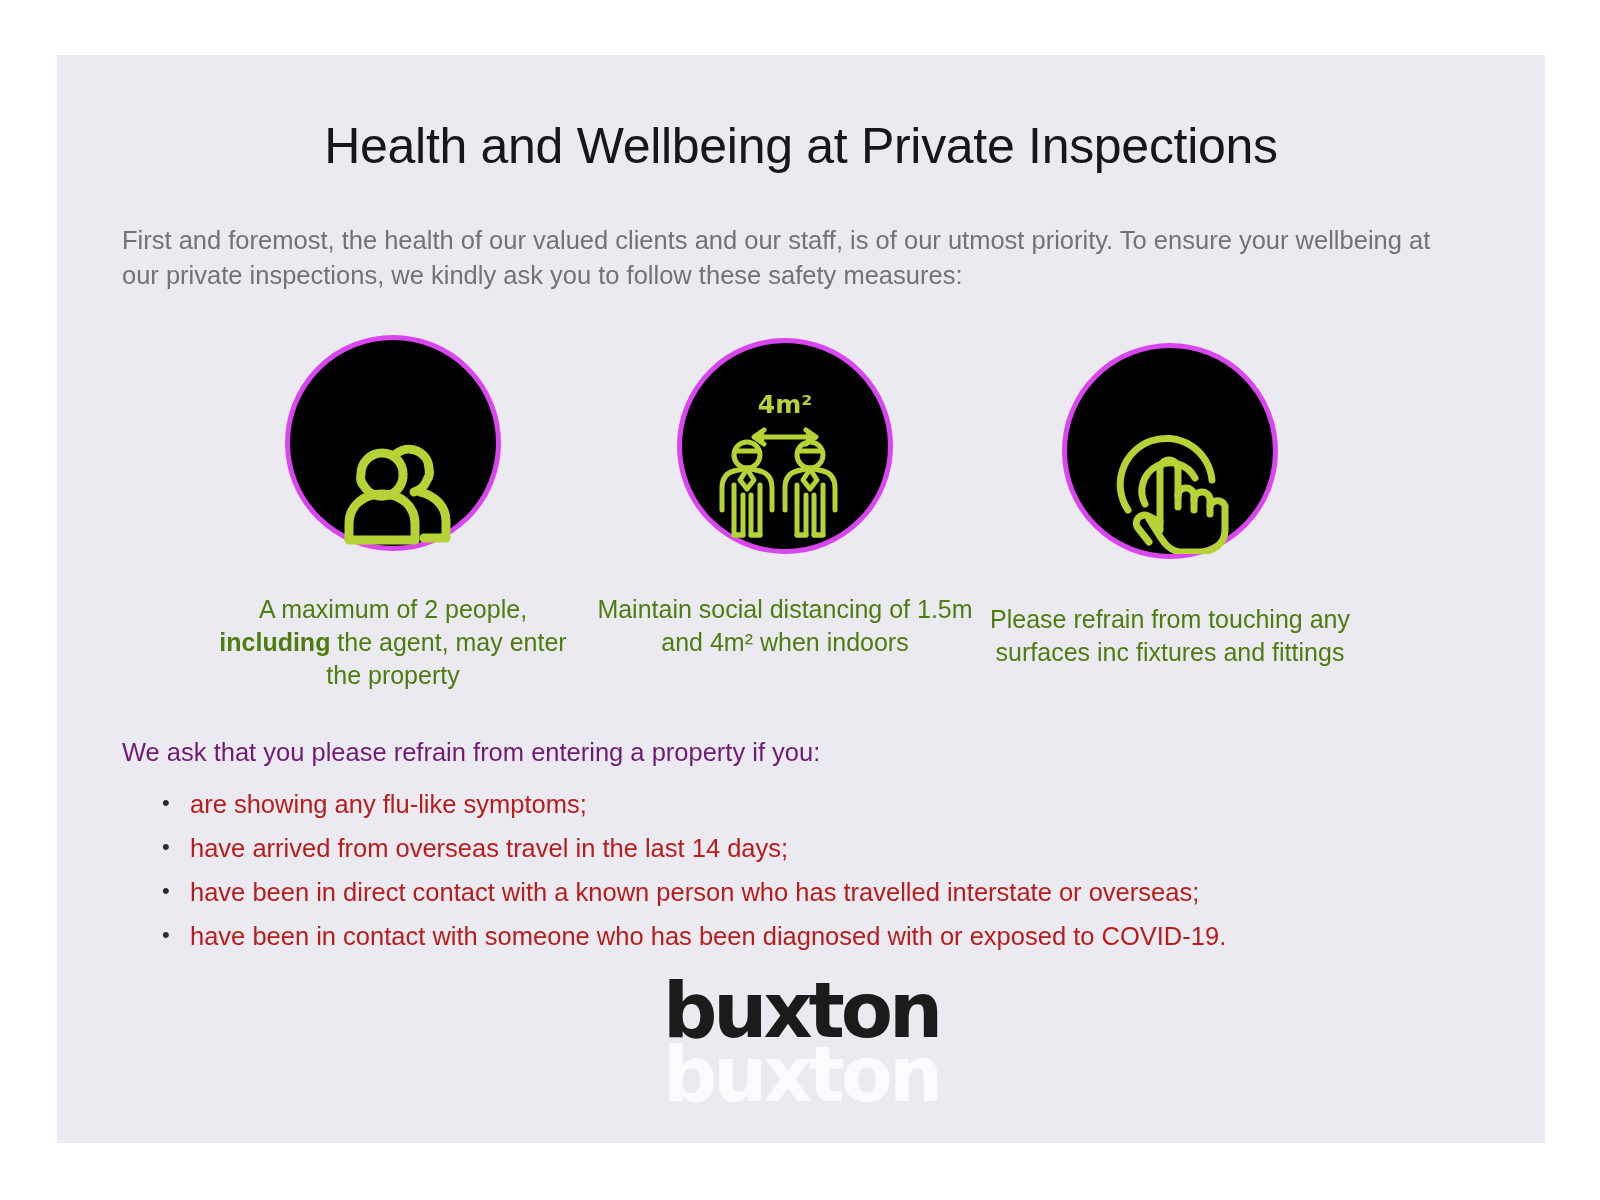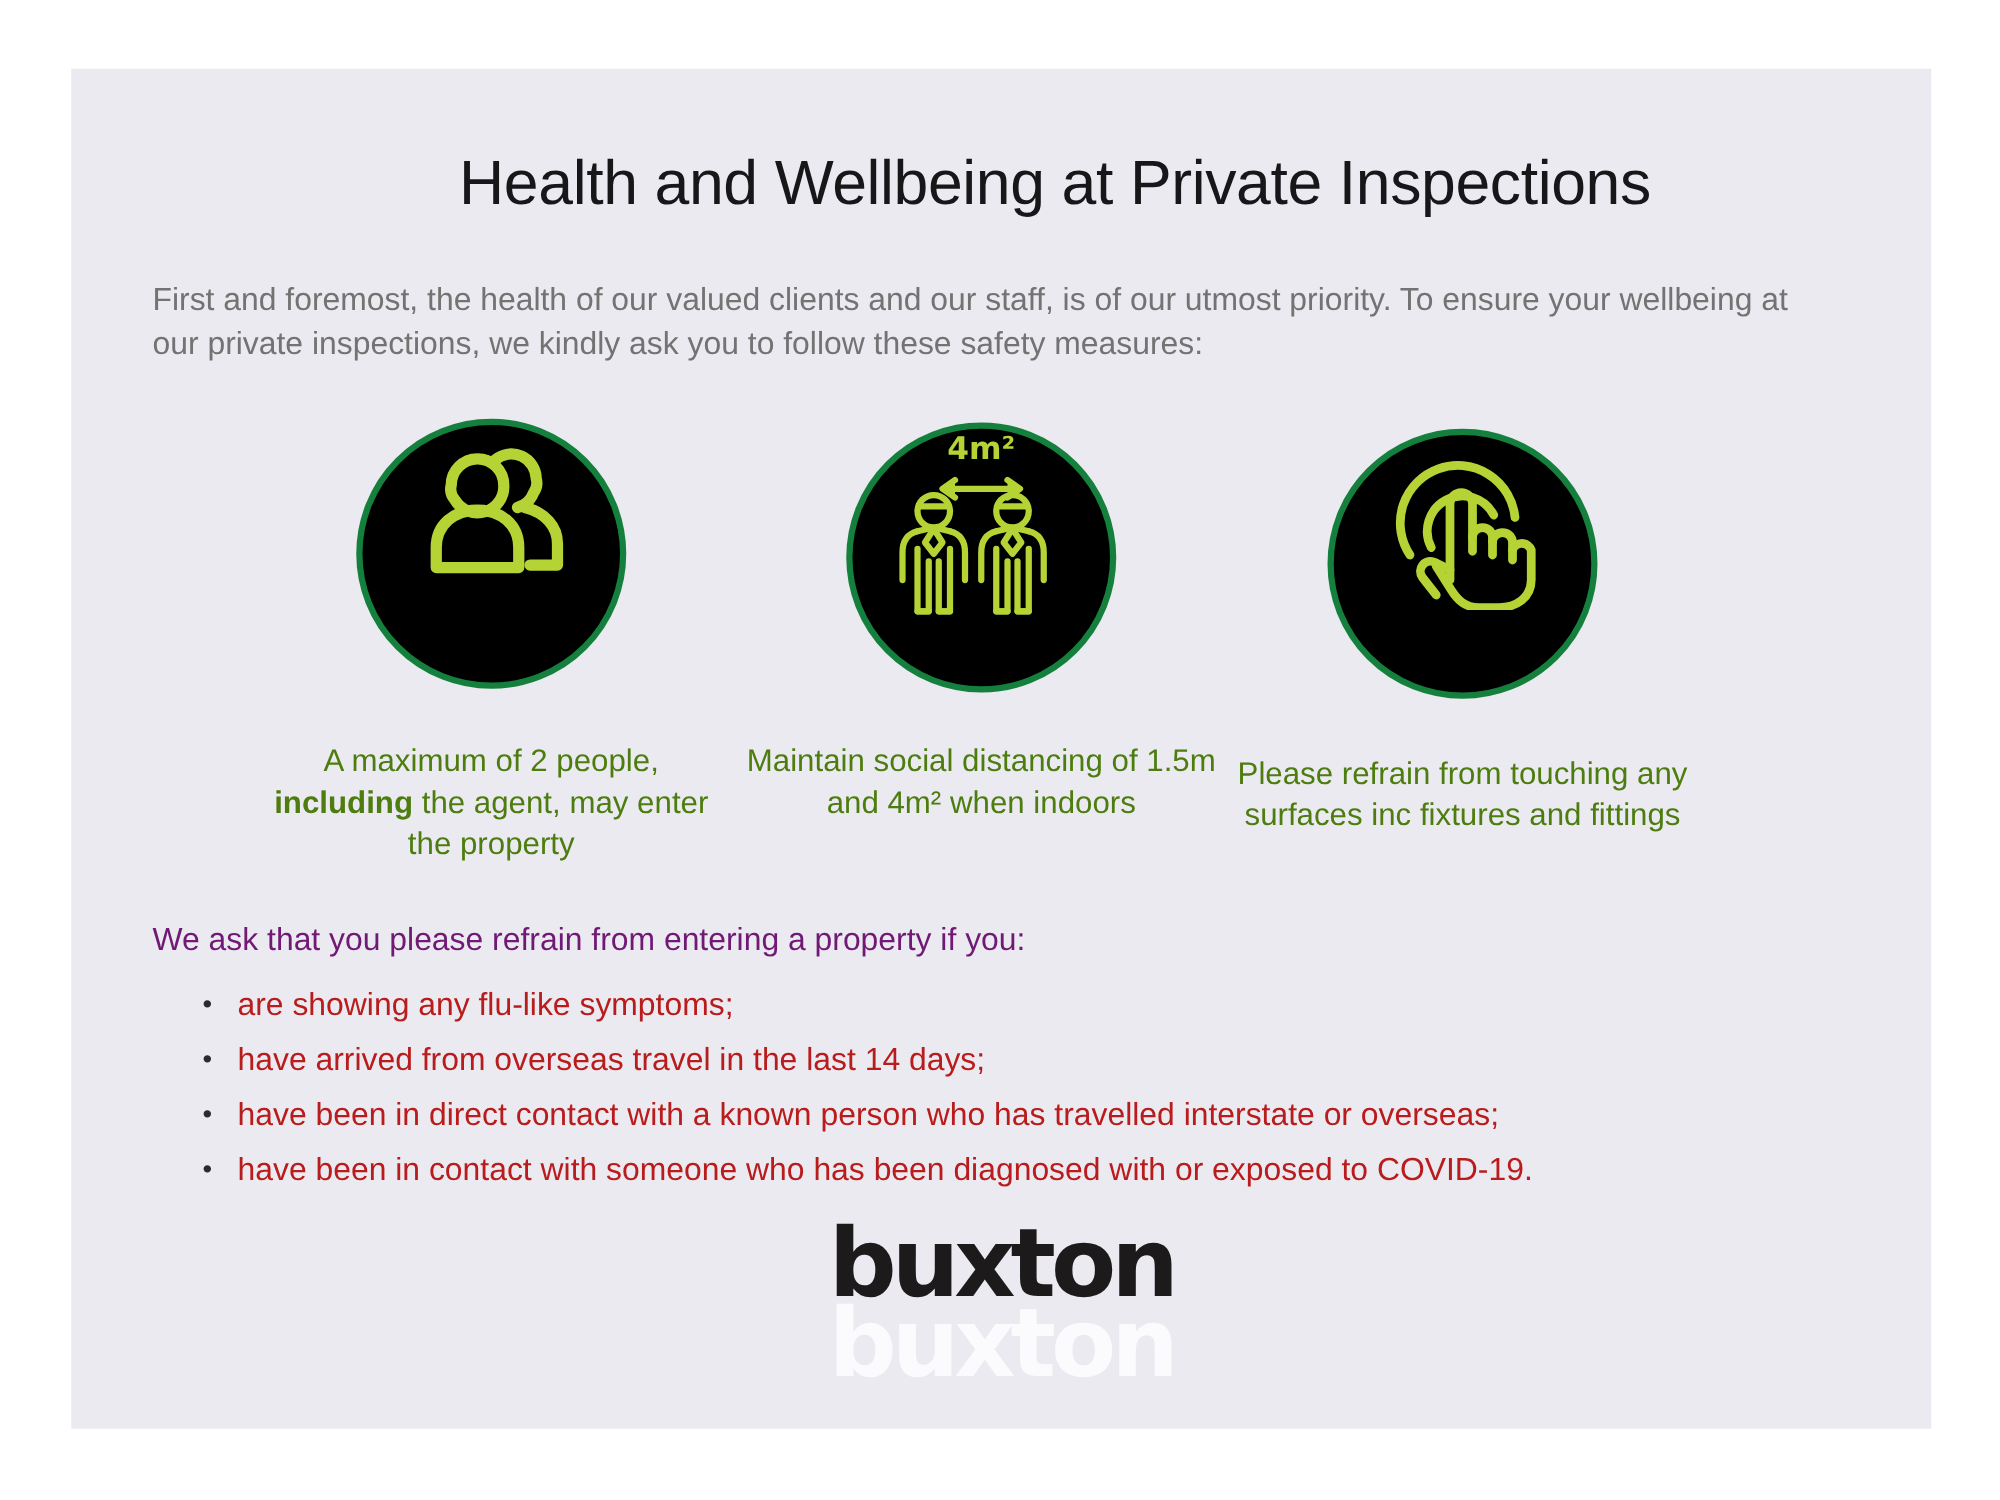--- a/index.html
+++ b/index.html
@@ -30,21 +30,20 @@
     position: absolute;
     left: 0;
     top: 62px;
     width: 1488px;
     text-align: center;
     font-size: 50px;
     font-weight: 400;
     letter-spacing: -0.3px;
     color: #17171a;
     white-space: nowrap;
-    padding-left: 43px;
   }
 
   
   .intro {
     position: absolute;
     left: 65px;
     top: 168px;
     width: 1330px;
     font-size: 25.5px;
     line-height: 35px;
@@ -74,24 +73,24 @@
     height: 240px;
     display: flex;
     align-items: flex-start;
     justify-content: center;
   }
   .disc {
     width: 216px;
     height: 216px;
     border-radius: 50%;
     background: #000000;
-    border: 5px solid #15803d;
+    border: 5px solid #d946ef;
     box-sizing: border-box;
     display: flex;
-    align-items: flex-start;
+    align-items: flex-end;
     justify-content: center;
     position: relative;
   }
   .card-3 .disc { margin-top: 8px; }
   .card-2 .disc { margin-top: 3px; }
 
   .disc svg { display: block; }
 
   .caption {
     font-size: 25px;

